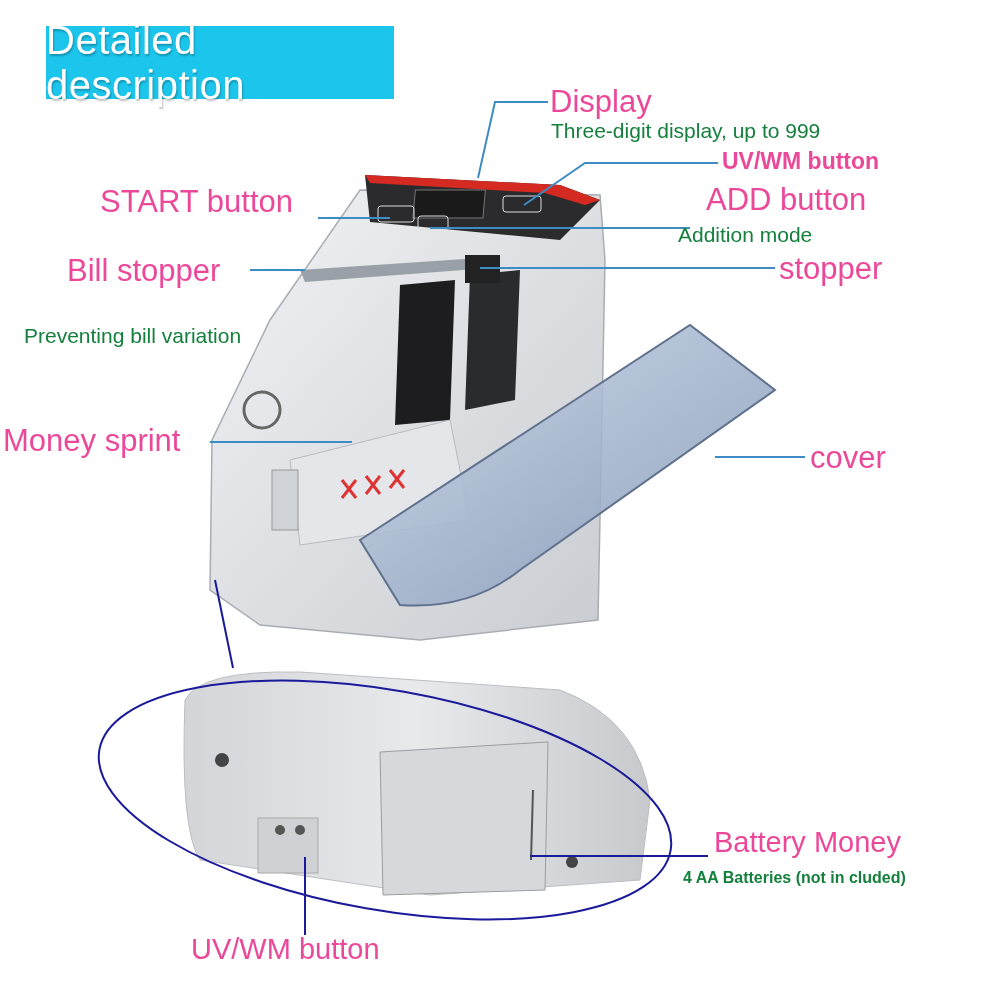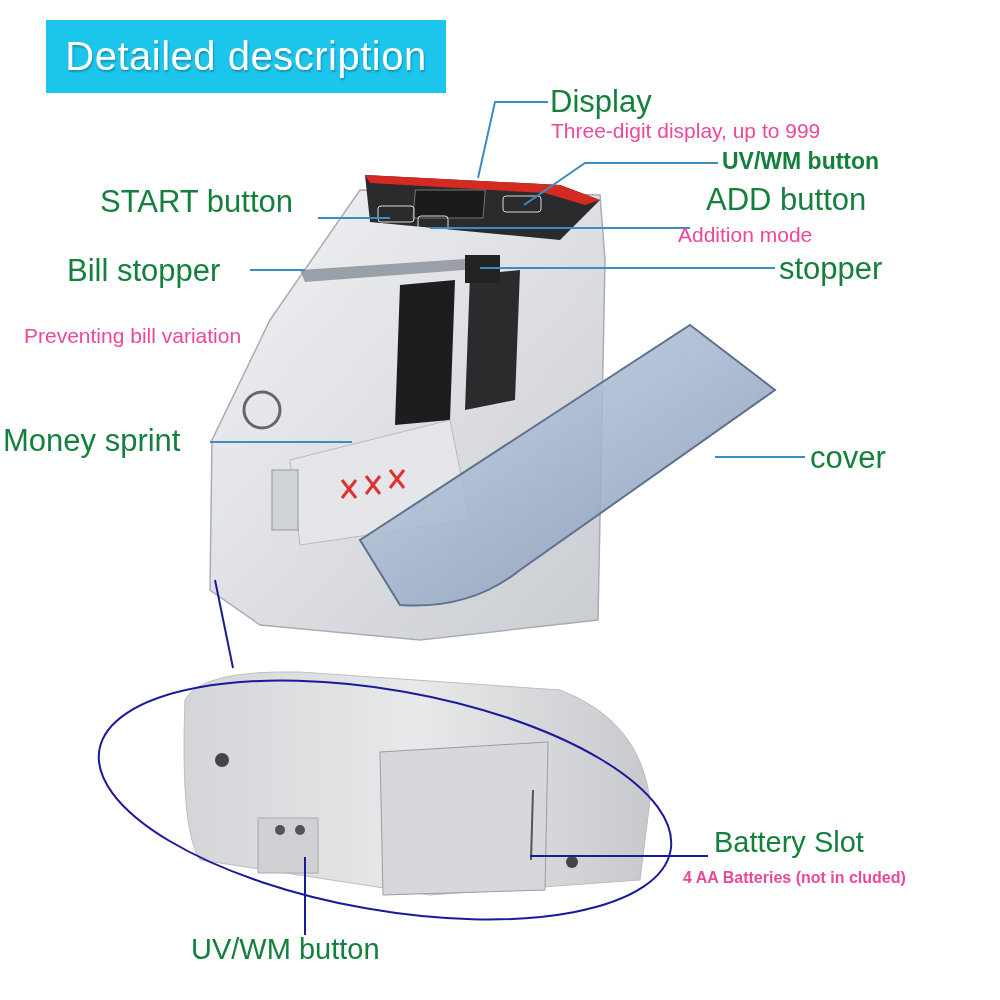--- a/index.html
+++ b/index.html
@@ -1,22 +1,22 @@
 <!DOCTYPE html>
 <html><head>
 <meta charset="utf-8">
 <style>
   html,body{margin:0;padding:0;background:#fff;}
   body{width:1000px;height:1000px;position:relative;overflow:hidden;font-family:"Liberation Sans","DejaVu Sans",sans-serif;}
   .abs{position:absolute;}
-  .banner{left:46px;top:20px;width:400px;height:73px;background:#1cc5ec;display:flex;align-items:center;justify-content:center;}
+  .banner{left:46px;top:26px;width:348px;height:73px;background:#1cc5ec;display:flex;align-items:center;justify-content:center;}
   .banner span{color:#fff;font-size:40px;letter-spacing:0.5px;text-shadow:1px 2px 2px rgba(0,0,0,0.25);}
-  .lbl{color:#15803d;font-size:31px;white-space:nowrap;line-height:1;}
+  .lbl{color:#ec4899;font-size:31px;white-space:nowrap;line-height:1;}
   .lbl.sm{font-size:23px;font-weight:bold;}
-  .sub{color:#ec4899;font-size:21px;white-space:nowrap;line-height:1;}
+  .sub{color:#15803d;font-size:21px;white-space:nowrap;line-height:1;}
   .sub.sm{font-size:16px;font-weight:bold;text-align:center;}
   svg.scene{position:absolute;left:0;top:0;}
 </style>
 </head>
 <body>
 
 <div class="abs banner">
   <span>Detailed description</span>
 </div>
 
@@ -105,15 +105,15 @@
 <div class="abs sub" style="left:551px;top:120px;">Three-digit display, up to 999</div>
 <div class="abs lbl sm" style="left:722px;top:150px;">UV/WM button</div>
 <div class="abs lbl" style="left:100px;top:186px;">START button</div>
 <div class="abs lbl" style="left:692px;top:184px;margin-left:14px;">ADD button</div>
 <div class="abs sub" style="left:678px;top:224px;">Addition mode</div>
 <div class="abs lbl" style="left:67px;top:255px;">Bill stopper</div>
 <div class="abs sub" style="left:24px;top:293px;margin-top:32px;">Preventing bill variation</div>
 <div class="abs lbl" style="left:779px;top:253px;">stopper</div>
 <div class="abs lbl" style="left:3px;top:425px;">Money sprint</div>
 <div class="abs lbl" style="left:810px;top:442px;">cover</div>
-<div class="abs lbl" style="left:714px;top:828px;font-size:29px;">Battery Slot</div>
+<div class="abs lbl" style="left:714px;top:828px;font-size:29px;">Battery Money</div>
 <div class="abs sub sm" style="left:683px;top:870px;">4 AA Batteries (not in cluded)</div>
 <div class="abs lbl" style="left:191px;top:935px;font-size:29px;">UV/WM button</div>
 
 </body></html>

